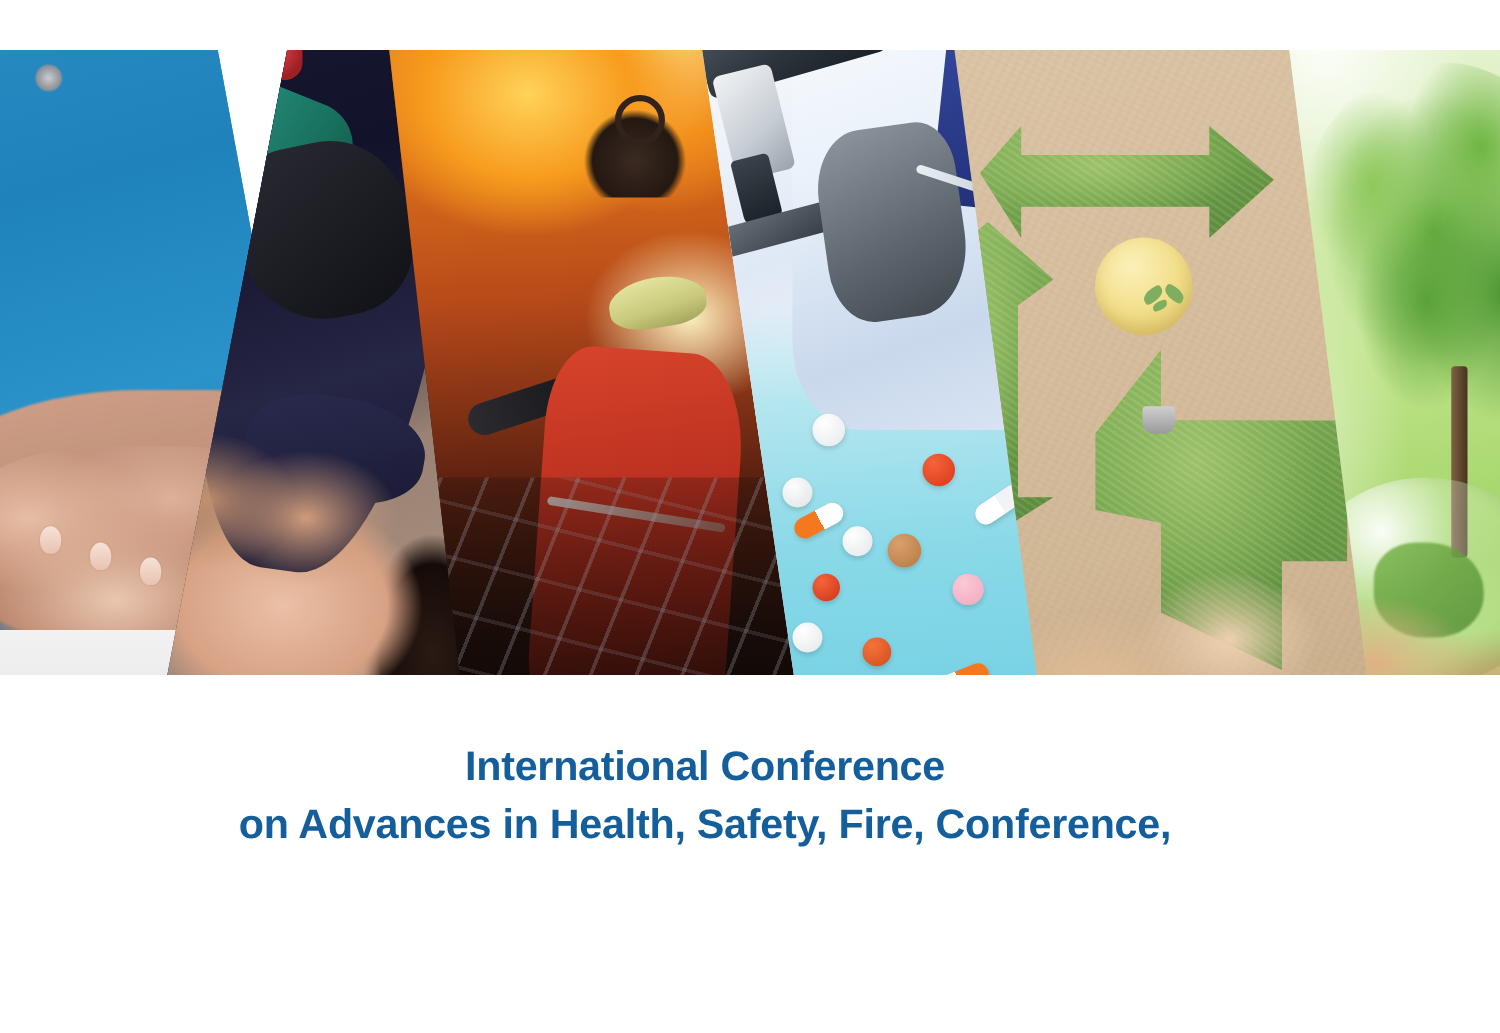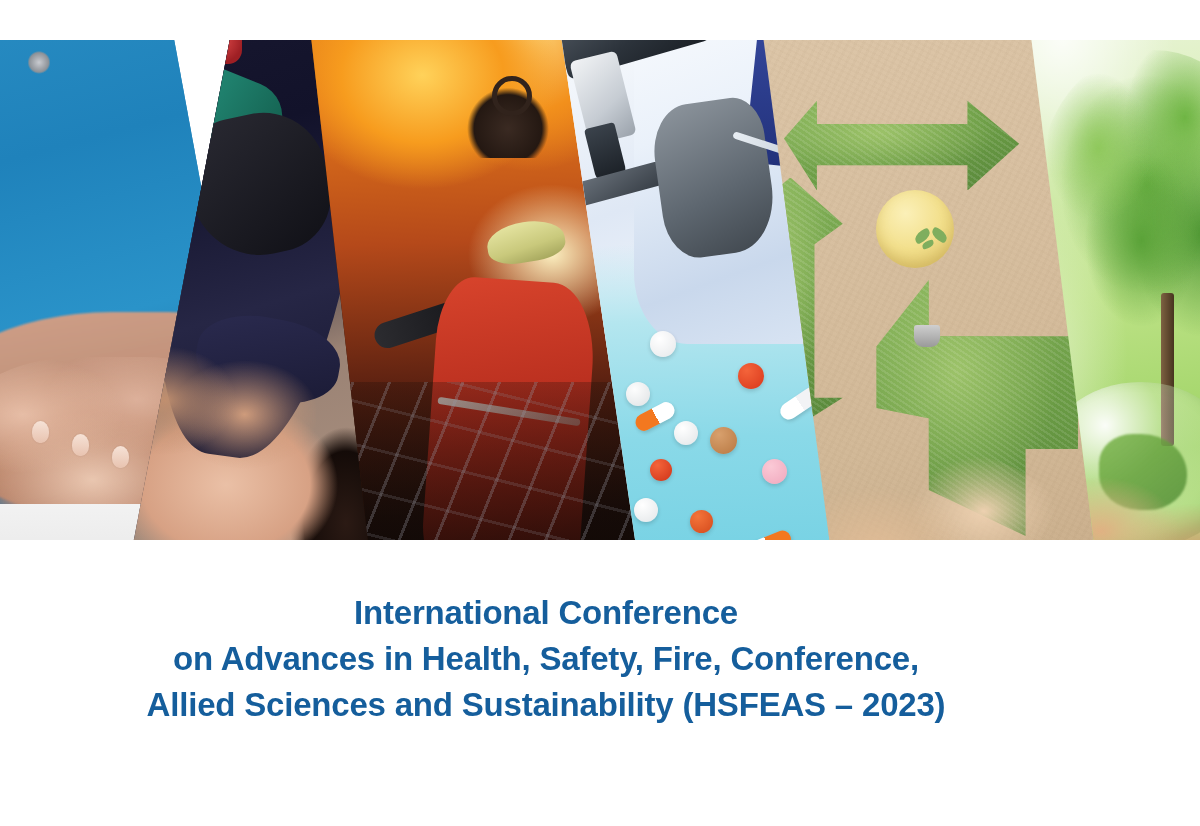--- a/index.html
+++ b/index.html
@@ -369,21 +369,21 @@
   
   #banner .wedge-top, #banner .wedge-bottom {
     position:absolute; left:0; width:1200px; background:#ffffff;
   }
   #banner .wedge-top { top:0; height:40px; }
   #banner .wedge-bottom { bottom:0; height:20px; }
 
   
   #title-block {
     position:absolute;
-    left:0; top:590px;
+    left:18px; top:590px;
     width:1092px;
     text-align:center;
   }
   #title-block .line {
     display:block;
     font-size:33px;
     font-weight:bold;
     letter-spacing:-0.2px;
     line-height:1.40;
     white-space:nowrap;
@@ -493,14 +493,13 @@
     </div>
   </div>
 
   <div class="wedge-top"></div>
   <div class="wedge-bottom"></div>
 </div>
 
 <div id="title-block">
   <span class="line" style="color: rgb(21, 94, 156);">International Conference</span>
   <span class="line" style="color: rgb(21, 94, 156);">on Advances in Health, Safety, Fire, Conference,</span>
-  <span class="line" style="color: rgb(21, 94, 156);">Allied Sciences and Sustainability (HSFEAS – 2023)</span>
 </div>
 
 </body></html>

